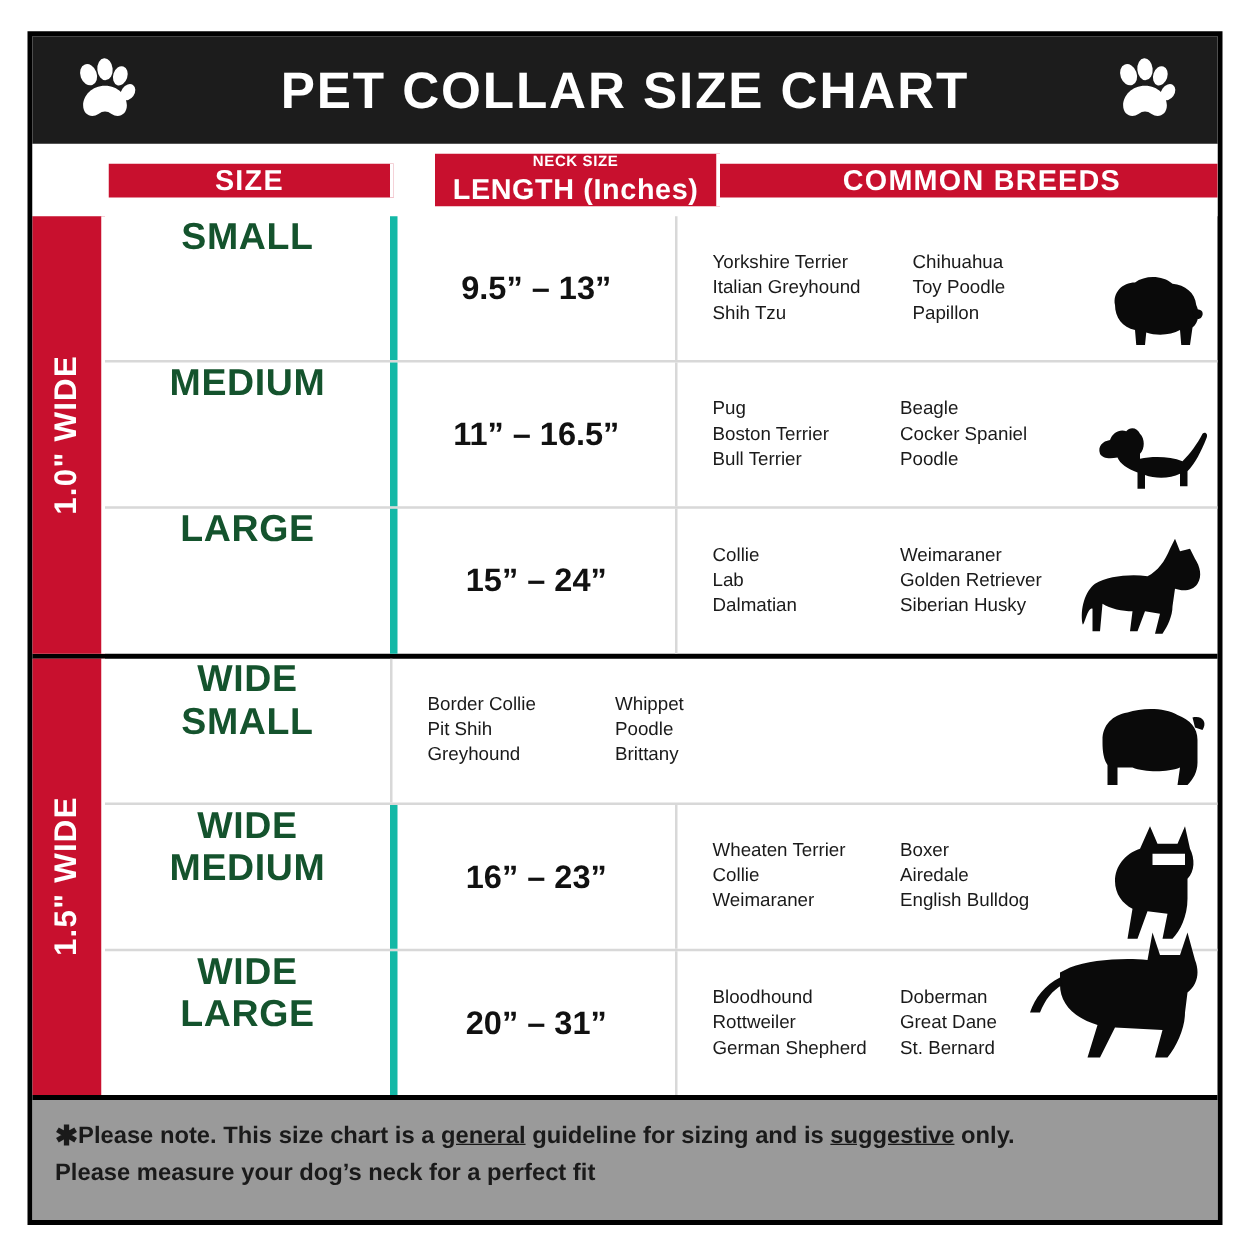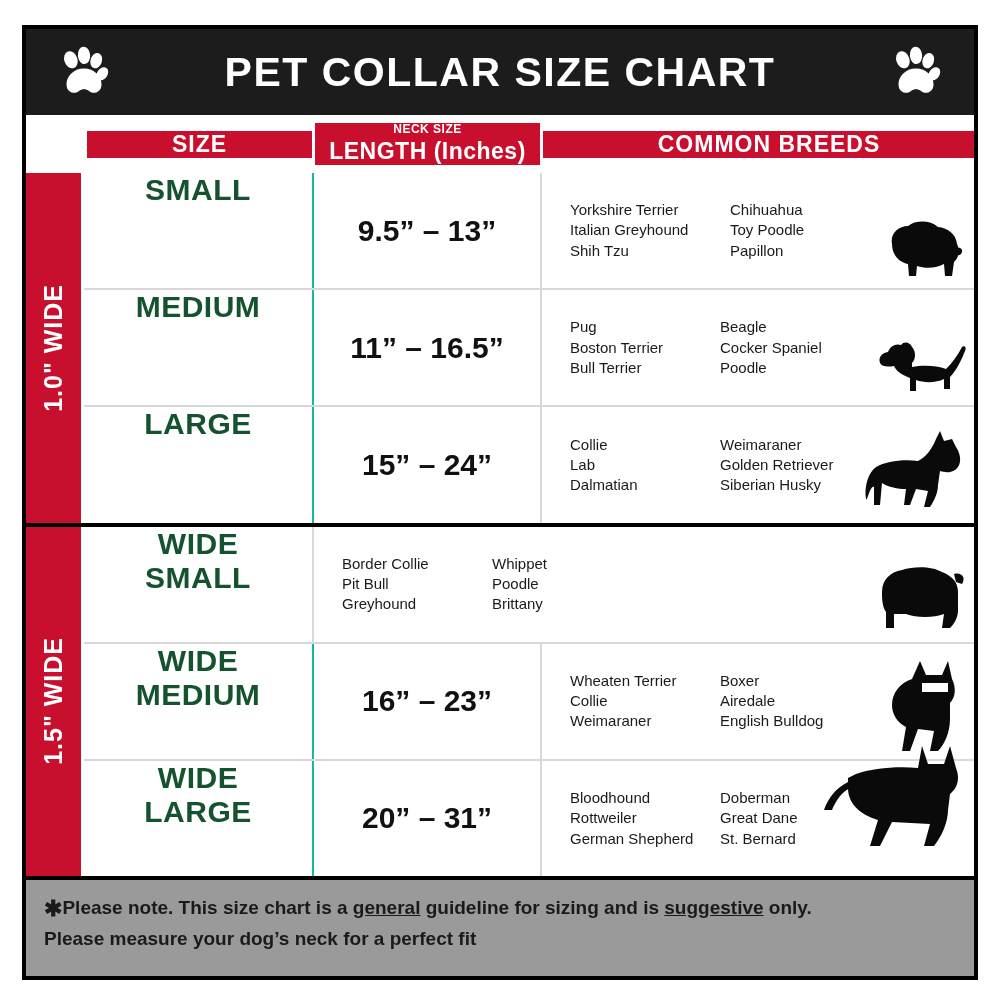--- a/index.html
+++ b/index.html
@@ -85,21 +85,21 @@
     display: flex;
     flex-direction: column;
     align-items: center;
     justify-content: center;
     border-right: 3px solid #ffffff;
     font-weight: bold;
     box-sizing: border-box;
   }
   .head-cell:last-child { border-right: none; padding-left: 21px; }
   .head-size { flex: 0 0 228px; font-size: 23px; letter-spacing: 1px; }
-  .head-length { flex: 0 0 228px; font-size: 23px; letter-spacing: 0.5px; }
+  .head-length { flex: 0 0 228px; font-size: 23px; letter-spacing: 0.5px; margin-left: 33px; }
   .head-breeds { flex: 1 1 auto; font-size: 23px; letter-spacing: 1px; }
   .head-small-label {
     font-size: 12px;
     font-weight: bold;
     letter-spacing: 0.5px;
     line-height: 1.1;
     margin-bottom: 1px;
   }
 
   .groups {
@@ -160,24 +160,24 @@
     line-height: 1.15;
     box-sizing: border-box;
     padding: 0 6px;
     text-align: center;
   }
   .cell-length {
     flex: 0 0 228px;
     display: flex;
     align-items: center;
     justify-content: center;
-    font-size: 30px;
+    font-size: 26px;
     font-weight: bold;
     color: #111111;
-    border-left: 2px solid #14b8a6;
+    border-left: 6px solid #14b8a6;
     box-sizing: border-box;
   }
   .cell-breeds {
     flex: 1 1 auto;
     border-left: 2px solid #d8d8d8;
     display: flex;
     align-items: center;
     position: relative;
     box-sizing: border-box;
     padding-left: 28px;
@@ -362,21 +362,21 @@
 
             <div class="row">
               <div class="cell-size">
                 <span>WIDE</span>
                 <span>SMALL</span>
               </div>
               <div class="cell-breeds">
                 <div class="breed-cols">
                   <div class="breed-col">
                     <div class="breed-item">Border Collie</div>
-                    <div class="breed-item">Pit Bull</div>
+                    <div class="breed-item">Pit Shih</div>
                     <div class="breed-item">Greyhound</div>
                   </div>
                   <div class="breed-col second">
                     <div class="breed-item">Whippet</div>
                     <div class="breed-item">Poodle</div>
                     <div class="breed-item">Brittany</div>
                   </div>
                 </div>
                 <svg class="dog-silhouette" width="100" height="86" viewBox="0 0 100 86">
                   <path d="M14 36 C14 24 22 16 34 14 C46 10 64 10 74 16 C84 20 90 26 90 36 L90 54 C90 62 86 68 82 72 L74 72 L76 58 C66 62 48 62 38 58 L26 58 L26 72 L18 72 L18 56 C14 50 14 42 14 36 Z" fill="#0a0a0a"></path>

